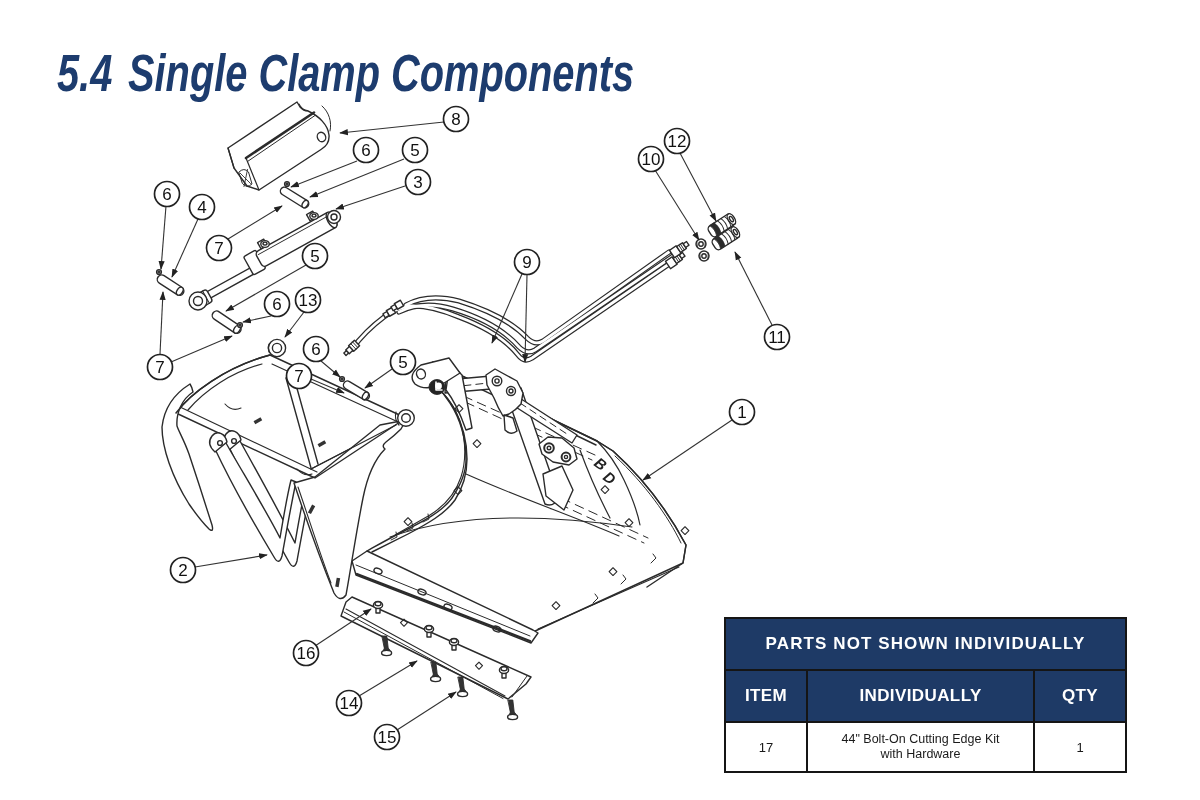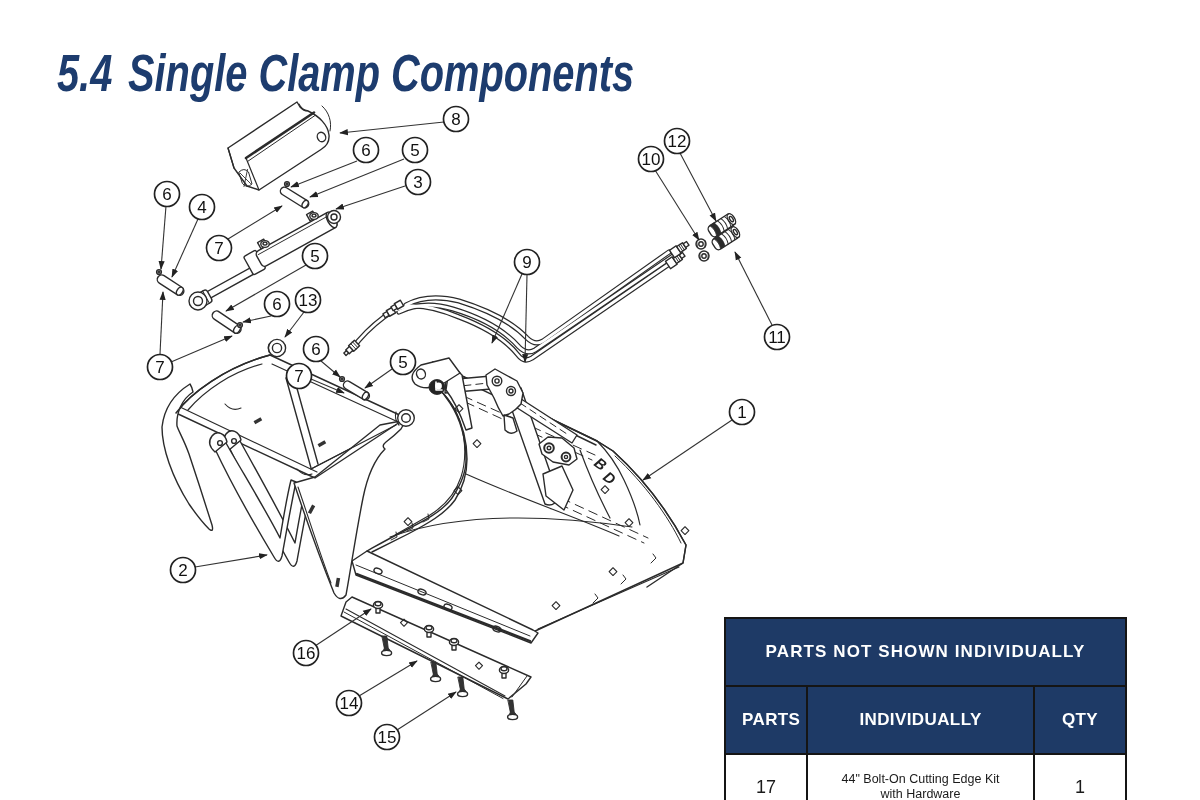--- a/index.html
+++ b/index.html
@@ -1,24 +1,24 @@
 <!DOCTYPE html>
 <html><head>
 <meta charset="utf-8">
 <style>
 html,body{margin:0;padding:0;background:#fff;}
 body{width:1200px;height:800px;position:relative;font-family:"Liberation Sans",sans-serif;overflow:hidden;}
 #title{position:absolute;left:57px;top:44px;color:#1d3c6e;font-size:51px;font-weight:bold;font-style:italic;letter-spacing:0px;white-space:nowrap;transform:scaleX(0.78);transform-origin:0 0;}
 #tbl{position:absolute;left:724px;top:617px;width:401px;border-collapse:collapse;table-layout:fixed;}
-#tbl td{border:2px solid #151515;text-align:center;vertical-align:middle;padding:16px;}
+#tbl td{border:2px solid #151515;text-align:center;vertical-align:middle;padding:8px;}
 .nav{background:#1e3a66;color:#fff;font-weight:bold;}
 #tbl .h1{font-size:17px;height:34px;letter-spacing:1.1px;}
 #tbl .h2{font-size:17px;height:34px;letter-spacing:0.4px;}
 #tbl .d{height:32px;color:#1a1a1a;background:#fff;}
-.num{font-size:18px;}
+.num{font-size:13px;}
 .desc{font-size:12.5px;line-height:1.2;white-space:nowrap;}
 </style>
 </head>
 <body>
 <div id="title">5.4<span style="display:inline-block;width:6px"></span> Single Clamp Components</div>
 <svg id="dia" width="1200" height="800" style="position:absolute;left:0;top:0" viewBox="0 0 1200 800">
 <defs>
 <marker id="ah" viewBox="0 0 10 10" refX="9" refY="5" markerWidth="8" markerHeight="8" orient="auto-start-reverse">
   <path d="M0,1.5 L10,5 L0,8.5 Z" fill="#222"></path>
 </marker>
@@ -468,21 +468,21 @@
 <colgroup>
       <col style="width:82px">
       <col style="width:227px">
       <col style="width:92px">
     </colgroup>
 <tbody>
       <tr>
         <td class="nav h1" colspan="3">PARTS NOT SHOWN INDIVIDUALLY</td>
       </tr>
 <tr>
-        <td class="nav h2" style="width:82px">PARTS</td>
+        <td class="nav h2" style="width:82px">ITEM</td>
         <td class="nav h2" style="width:227px">INDIVIDUALLY</td>
         <td class="nav h2" style="width:92px">QTY</td>
       </tr>
 <tr>
         <td class="d num">17</td>
         <td class="d desc">44" Bolt-On Cutting Edge Kit<br>with Hardware</td>
         <td class="d num">1</td>
       </tr>
 </tbody>
   </table>

